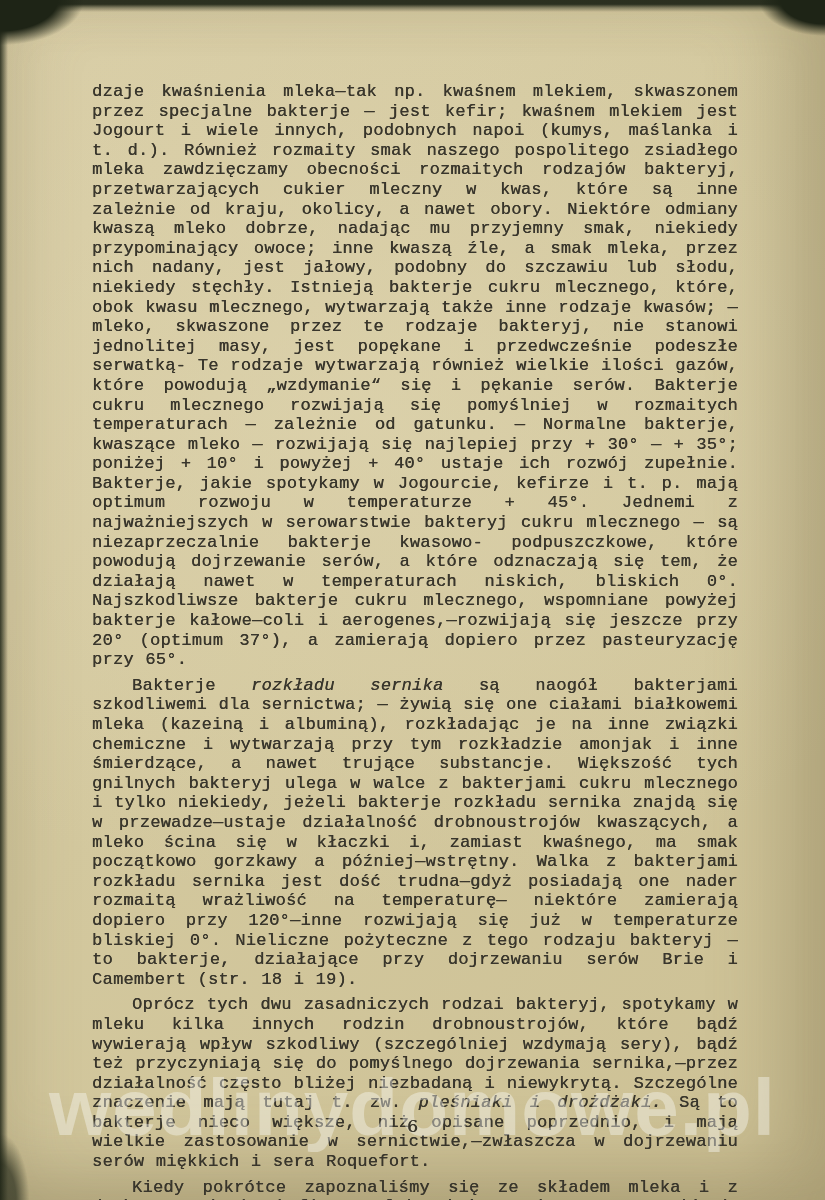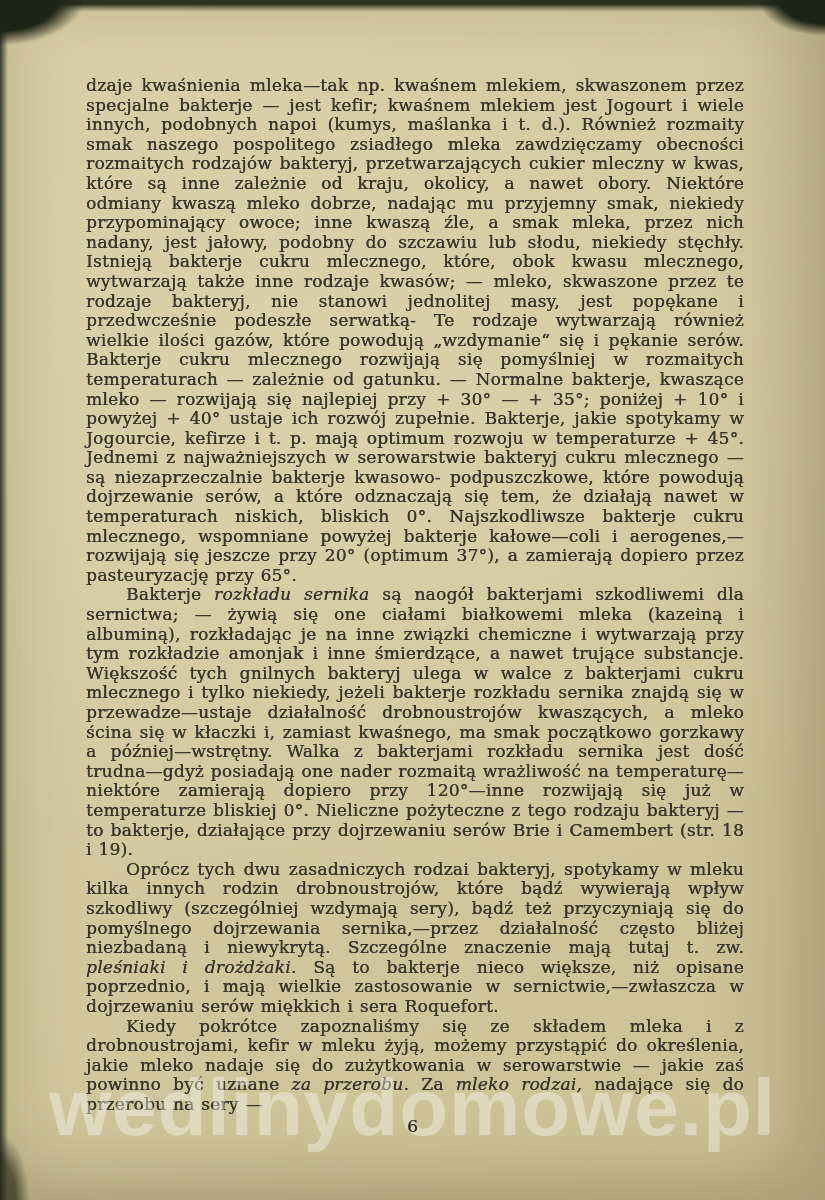--- a/index.html
+++ b/index.html
@@ -47,21 +47,21 @@
     width: 658px;
     z-index: 4;
     color: #39362c;
     font-size: 17px;
     line-height: 19.6px;
     letter-spacing: 0.25px;
     word-spacing: 1px;
     text-align: justify;
     text-shadow: 0.3px 0 0 currentColor;
   }
-  .text-block p { margin: 0; }
+  .text-block p { margin: 6px; font-family: Liberation Mono, monospace; }
   .text-block p.indent { text-indent: 40px; }
   .text-block i { font-style: italic; }
   
   .page-number {
     position: absolute;
     left: 0; right: 0;
     top: 1116px;
     z-index: 6;
     text-align: center;
     color: #39362c;

